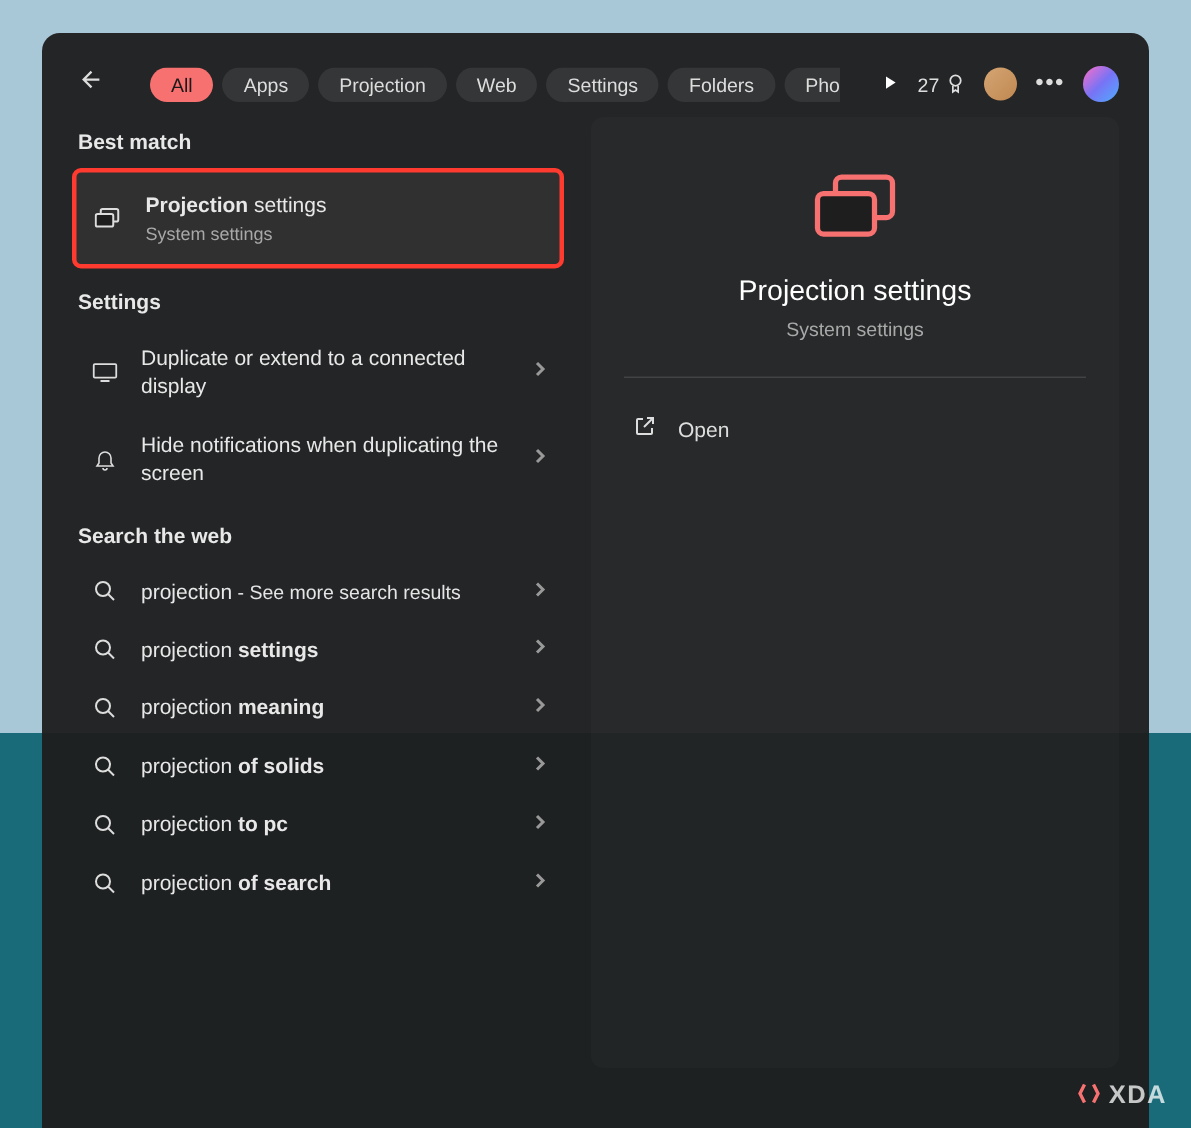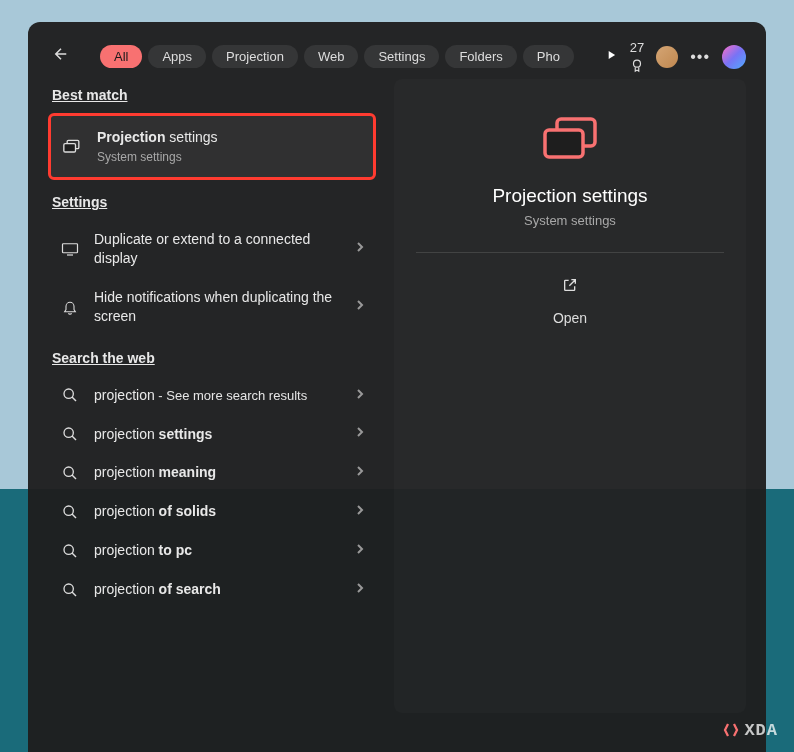--- a/index.html
+++ b/index.html
@@ -77,21 +77,20 @@
   font-size: 13px;
   cursor: pointer;
 }
 
 .rewards {
   color: #ddd;
   font-size: 13px;
   display: flex;
   align-items: center;
   gap: 4px;
-  flex-direction: column;
 }
 
 .avatar {
   width: 22px;
   height: 22px;
   border-radius: 50%;
   background: linear-gradient(135deg, #d4a574 0%, #c08850 100%);
 }
 
 .dots {
@@ -125,21 +124,20 @@
   background: rgba(255,255,255,0.02);
   border-radius: 8px;
   padding: 36px 22px 22px;
 }
 
 .section-label {
   font-size: 14px;
   font-weight: 600;
   color: #e8e8e8;
   margin: 8px 0 10px 4px;
-  text-decoration: underline;
 }
 
 .result-row {
   display: flex;
   align-items: center;
   padding: 10px 12px;
   border-radius: 6px;
   cursor: pointer;
   gap: 14px;
   position: relative;
@@ -214,35 +212,33 @@
 
 .action-row {
   display: flex;
   align-items: center;
   gap: 14px;
   padding: 10px 6px;
   cursor: pointer;
   font-size: 14px;
   color: #ddd;
   border-radius: 6px;
-  flex-direction: column;
 }
 
 .watermark {
   position: absolute;
   bottom: 12px;
   right: 16px;
   color: rgba(255,255,255,0.75);
   font-size: 17px;
   font-weight: 600;
   letter-spacing: 1px;
   display: flex;
   align-items: flex-start;
   gap: 4px;
-  font-family: Liberation Mono, monospace;
 }
 
 .results-list {
   margin-bottom: 14px;
 }
 
 .projection-svg {
   width: 62px;
   height: 48px;
 }

